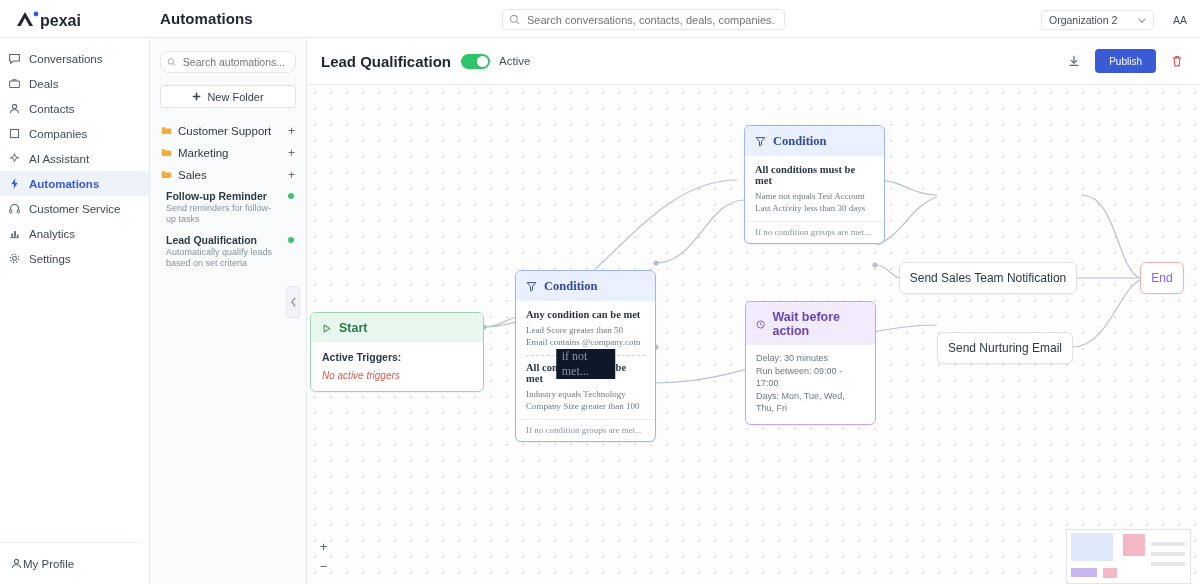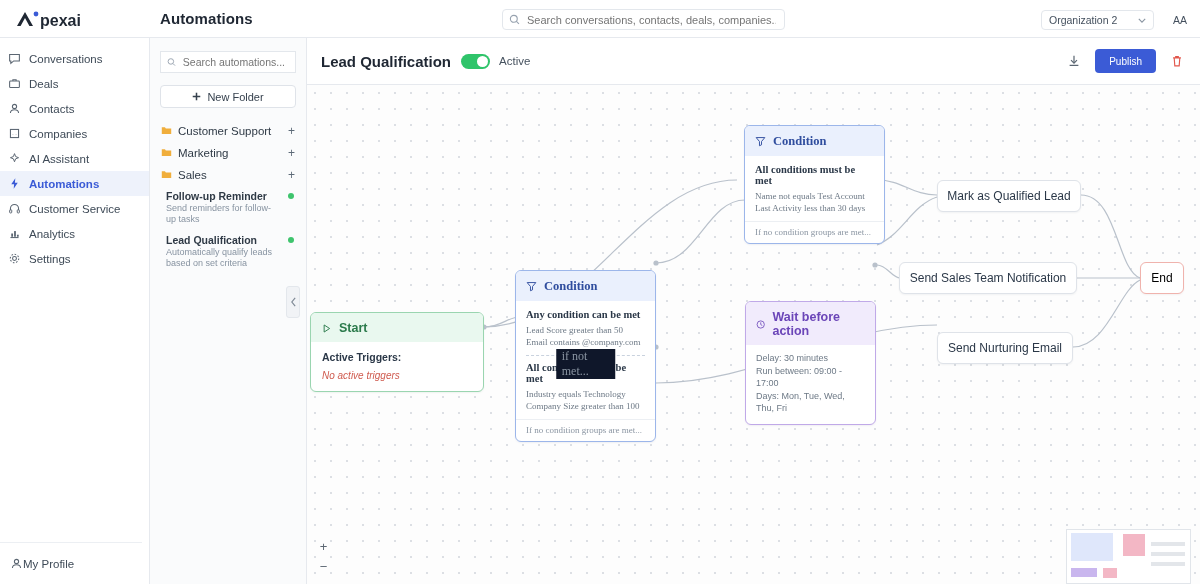--- a/index.html
+++ b/index.html
@@ -66,21 +66,21 @@
     border-top: 1px solid #eceff3; display: flex; align-items: center; padding-left: 10px; 
   }
   .leftnav-bottom .nav-label { font-size: 11.5px; color: #3e4a57; }
 
   
   .autopanel {
     position: absolute; top: 38px; left: 150px; width: 157px; height: 546px;
     background: #fafbfc; border-right: 1px solid #e6e9ee;
   }
   .auto-search {
-    margin: 13px 10px 0 10px; height: 22px; border: 1px solid #e3e7ec; border-radius: 0;
+    margin: 13px 10px 0 10px; height: 22px; border: 1px solid #e3e7ec; border-radius: 8px;
     background: #fff; display: flex; align-items: center; padding: 0 6px; gap: 5px;
   }
   .auto-search input {
     border: none; outline: none; width: 100%; font-size: 10.5px; color: #6b7886;
     font-family: "Liberation Sans", sans-serif; background: transparent;
   }
   .new-folder-btn {
     margin: 12px 10px 0 10px; height: 23px; border: 1px solid #dfe3e9; border-radius: 4px;
     background: #fff; display: flex; align-items: center; justify-content: center; gap: 6px;
     font-size: 11px; color: #36414e; cursor: pointer;
@@ -181,21 +181,21 @@
 
   
   .action {
     border: 1px solid #dfe3e9; background: #fff; box-shadow: 0 1px 2px rgba(20,30,50,.05);
     display: flex; align-items: center; justify-content: center;
     font-size: 12px; color: #2b3848;
   }
   .endnode {
     border: 1px solid #f0b3ad; background: #fff; box-shadow: 0 1px 2px rgba(80,20,20,.05);
     display: flex; align-items: center; justify-content: center;
-    font-size: 12px; color: #000000; border-radius: 6px;
+    font-size: 12px; color: #8b5cf6; border-radius: 6px;
   }
 
   .zoom-controls {
     position: absolute; left: 8px; bottom: 6px; width: 17px;
   }
   .zoom-btn {
     width: 17px; height: 17px; display: flex; align-items: center; justify-content: center;
     color: #5b6672; font-size: 13px; margin-bottom: 3px;
   }
   .minimap {
@@ -529,23 +529,20 @@
           <path d="M4 2.5 L11 7 L4 11.5 Z" fill="none" stroke="#2b7a4b" stroke-width="1.2"></path>
         </svg>
         <span>Start</span>
       </div>
       <div class="start-body">
         <div class="start-label">Active Triggers:</div>
         <div class="start-sub">No active triggers</div>
       </div>
     </div>
 
-    <div class="node action" style="left:630px; top:95px; width:144px; height:32px;">
-      <span>Mark as Qualified Lead</span>
-    </div>
 
     <div class="node action" style="left:592px; top:177px; width:178px; height:32px;">
       <span>Send Sales Team Notification</span>
     </div>
 
     <div class="node action" style="left:630px; top:247px; width:136px; height:32px;">
       <span>Send Nurturing Email</span>
     </div>
 
     <div class="node endnode" style="left:833px; top:177px; width:44px; height:32px;">

